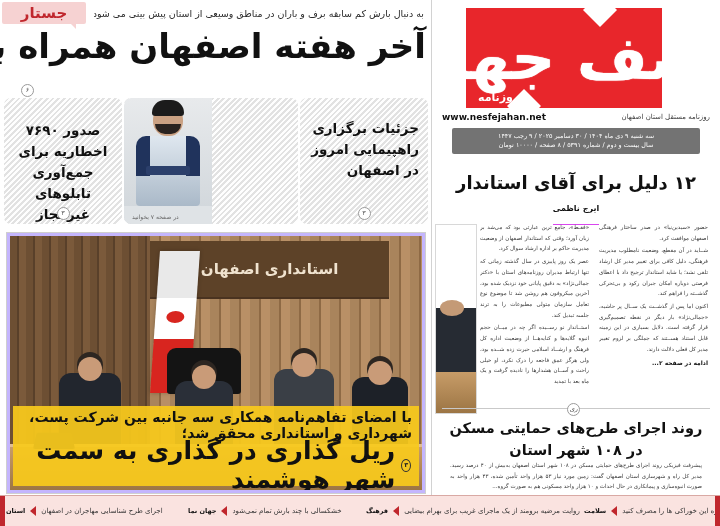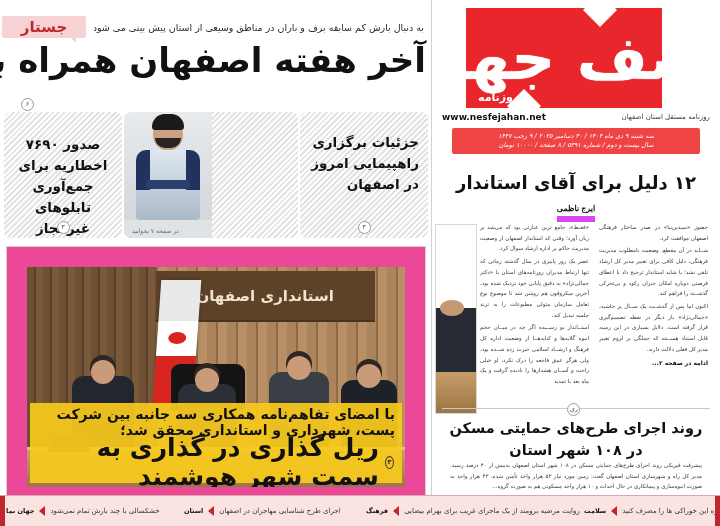--- a/index.html
+++ b/index.html
@@ -19,21 +19,21 @@
       rgba(0,0,0,.055) 2px, rgba(0,0,0,.055) 4px);
   }
   .rnd{border-radius:7px;}
   .pagenum{
     display:inline-block;width:11px;height:11px;line-height:11px;
     border:1px solid #9a9a9a;border-radius:50%;
     font-size:6.5px;text-align:center;color:#555;background:#fff;
   }
 
   
-  .left-area{position:absolute;left:0;top:14px;width:432px;height:495px;}
+  .left-area{position:absolute;left:0;top:0;width:432px;height:495px;}
 
   .jostar-badge{
     position:absolute;right:346px;top:2px;width:84px;height:22px;
     background:#f6d2d2;color:#c0272d;
     font-size:15px;font-weight:700;letter-spacing:2px;
     display:flex;align-items:center;justify-content:center;
     border-radius:2px;
   }
   .jostar-badge:after{
     content:"";position:absolute;bottom:-5px;right:10px;
@@ -82,21 +82,21 @@
   }
   .promo-foot{
     position:absolute;bottom:4px;left:0;right:0;text-align:center;
     font-size:6px;color:#666;
   }
   .promo-b .promo-foot{text-align:left;padding-left:8px;}
 
   
   .hero{
     position:absolute;left:6px;top:232px;width:420px;height:262px;
-    border:1px solid #cfcfcf;background:#ec4899;box-sizing:border-box;padding:20px;
+    border:1px solid #cfcfcf;background:#c4b5fd;box-sizing:border-box;padding:3px;
   }
   .hero-img{position:relative;width:100%;height:100%;overflow:hidden;background:#8a6a46;}
 
   
   .wall{
     position:absolute;inset:0;
     background:
       repeating-linear-gradient(90deg,#a9845c 0 9px,#8e6a45 9px 11px,#b99066 11px 20px);
   }
   .wall-dark{
@@ -189,37 +189,36 @@
     font-size:11px;font-weight:700;
   }
   .mast-line{
     position:absolute;right:10px;top:110px;width:268px;height:13px;
     display:flex;align-items:center;justify-content:space-between;
   }
   .mast-line .slogan{font-size:7px;color:#3a3a3a;}
   .mast-line .site{font-size:9px;font-weight:700;color:#111;direction:ltr;}
   .datebar{
     position:absolute;right:20px;top:128px;width:248px;height:26px;
-    background:#ef4444;color:#fff;border-radius:2px;
+    background:#737373;color:#fff;border-radius:2px;
     display:flex;flex-direction:column;align-items:center;justify-content:center;
     line-height:1.45;
-    font-style:italic;
   }
   .datebar div{font-size:6.4px;white-space:nowrap;}
 
   .rc-headline{
     position:absolute;right:8px;top:172px;width:272px;
     font-size:18px;font-weight:900;color:#111;text-align:center;
     letter-spacing:-.3px;
   }
   .rc-byline{
     position:absolute;right:8px;top:204px;width:272px;
     text-align:center;font-size:8px;font-weight:800;color:#111;
   }
-  .rc-byline span{border-bottom:6px solid #d946ef;padding-bottom:3px;font-family:Liberation Serif, serif;}
+  .rc-byline span{border-bottom:1px solid #d946ef;padding-bottom:11px;}
 
   .rc-cols{
     position:absolute;right:12px;top:222px;width:228px;height:180px;
     display:flex;gap:10px;
   }
   .rc-col{
     flex:1;font-size:5.5px;line-height:1.95;color:#3a3a3a;
     text-align:justify;overflow:hidden;
   }
   .rc-col p{margin:0 0 2px;}
@@ -400,32 +399,32 @@
 
     <div class="rc-headline2">روند اجرای طرح‌های حمایتی مسکن در ۱۰۸ شهر استان</div>
     <div class="rc-body2">پیشرفت فیزیکی روند اجرای طرح‌های حمایتی مسکن در ۱۰۸ شهر استان اصفهان به‌بیش از ۴۰ درصد رسید. مدیر کل راه و شهرسازی استان اصفهان گفت: زمین مورد نیاز ۵۳ هزار واحد تأمین شده، ۴۳ هزار واحد به صورت انبوه‌سازی و پیمانکاری در حال احداث و ۱۰ هزار واحد مسکونی هم به صورت گروه...</div>
 
   </div>
 
   <div class="footer">
     <div class="footer-cap fcap-r"></div>
     <div class="footer-cap fcap-l"></div>
 
+    <div class="f-item" style="width:182px;">
+      <span class="f-tag">استان</span>
+      <span class="f-arrow"></span>
+      <span class="f-text">اجرای طرح شناسایی مهاجران در اصفهان</span>
+    </div>
+
     <div class="f-item" style="width:178px;">
       <span class="f-tag">جهان نما</span>
       <span class="f-arrow"></span>
       <span class="f-text">خشکسالی با چند بارش تمام نمی‌شود</span>
     </div>
 
-    <div class="f-item" style="width:182px;">
-      <span class="f-tag">استان</span>
-      <span class="f-arrow"></span>
-      <span class="f-text">اجرای طرح شناسایی مهاجران در اصفهان</span>
-    </div>
-
     <div class="f-item" style="width:218px;">
       <span class="f-tag">فرهنگ</span>
       <span class="f-arrow"></span>
       <span class="f-text">روایت مرضیه برومند از یک ماجرای غریب برای بهرام بیضایی</span>
     </div>
 
     <div class="f-item" style="width:142px;">
       <span class="f-tag">سلامت</span>
       <span class="f-arrow"></span>
       <span class="f-text">بجای کره این خوراکی ها را مصرف کنید</span>

